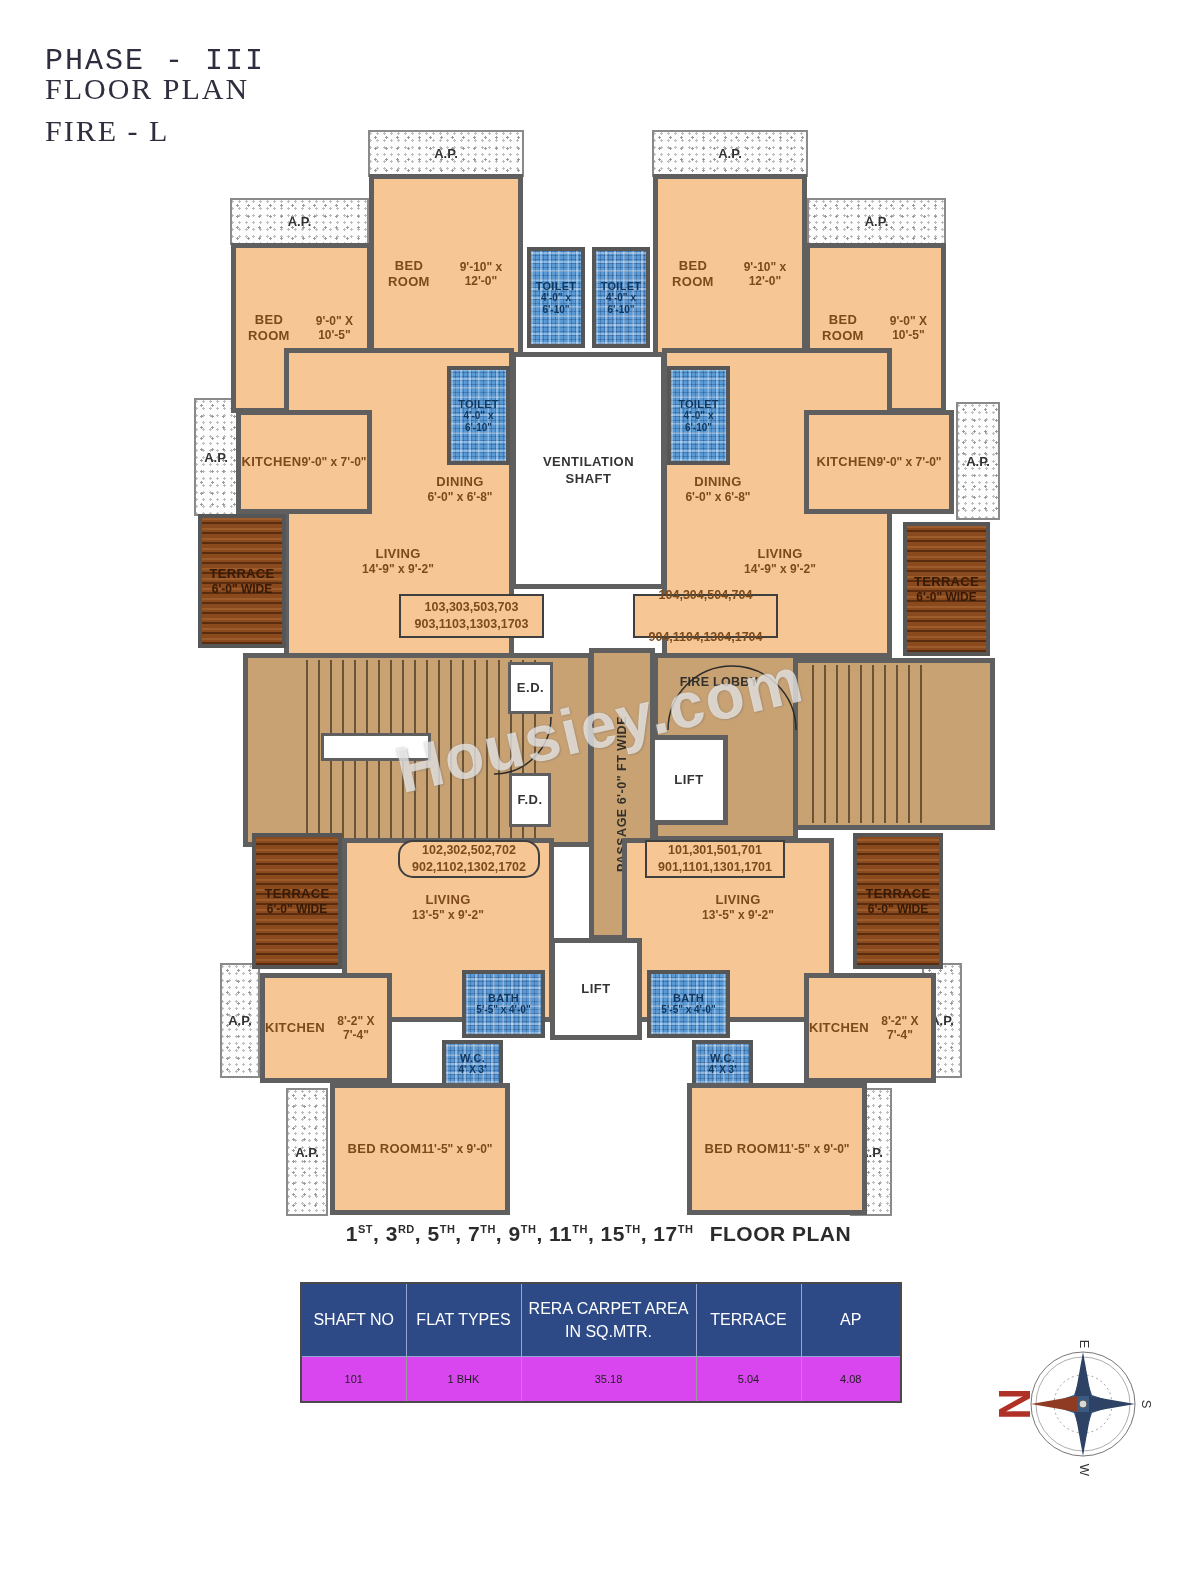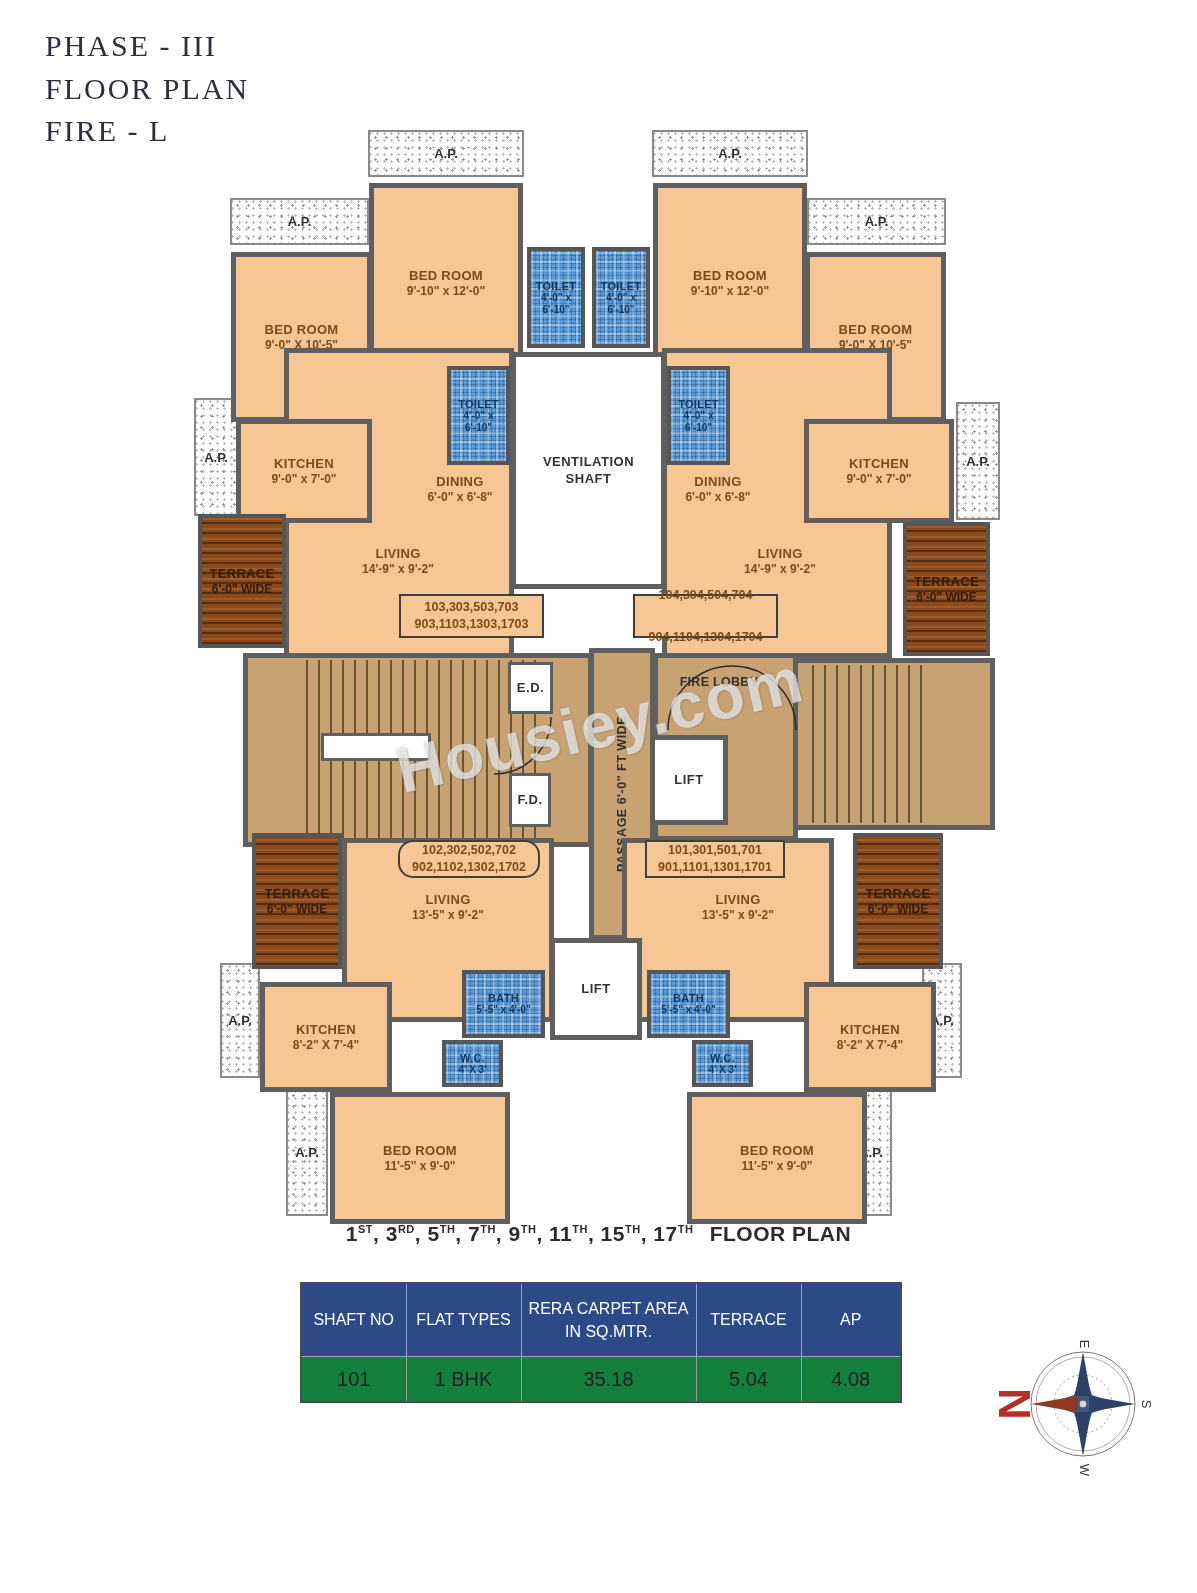--- a/index.html
+++ b/index.html
@@ -4,21 +4,21 @@
 <style>
   html,body{margin:0;padding:0;}
   body{
     width:1197px;height:1593px;position:relative;background:#ffffff;
     font-family:"Liberation Sans", sans-serif;overflow:hidden;
   }
   .abs{position:absolute;box-sizing:border-box;}
   
   .title-line{font-family:"Liberation Serif", serif;color:#2e2e3e;font-size:30px;letter-spacing:2px;}
   
-  .room{background:#f6c795;border:5px solid #5f5f5f;display:flex;flex-direction:column;align-items:center;justify-content:center;text-align:center;margin-top:9px;}
+  .room{background:#f6c795;border:5px solid #5f5f5f;display:flex;flex-direction:row;align-items:center;justify-content:center;text-align:center;}
   .bare{background:#f6c795;border:5px solid #5f5f5f;}
   .wet{
     background-color:#5b9bd5;
     background-image:
       repeating-linear-gradient(0deg, rgba(255,255,255,.30) 0 2px, transparent 2px 9px),
       repeating-linear-gradient(90deg, rgba(255,255,255,.30) 0 2px, transparent 2px 9px),
       repeating-linear-gradient(0deg, rgba(15,45,100,.28) 0 1px, transparent 1px 4px),
       repeating-linear-gradient(90deg, rgba(15,45,100,.28) 0 1px, transparent 1px 4px);
     border:4px solid #565656;display:flex;flex-direction:column;align-items:center;justify-content:center;text-align:center;
   }
@@ -64,28 +64,28 @@
   .caption{position:absolute;left:0;right:0;top:1222px;text-align:center;font-size:21px;font-weight:bold;color:#2b2b2b;letter-spacing:.5px;}
   .caption sup{font-size:11px;}
   .cap-suffix{margin-left:10px;}
   
   table.flat{position:absolute;left:300px;top:1282px;width:600px;border-collapse:collapse;table-layout:fixed;border:2px solid #4a4a4a;}
   table.flat th{
     background:#2d4a87;color:#fff;font-weight:normal;font-size:16px;height:72px;
     border:1px solid #93a7cf;text-align:center;padding:0 6px;line-height:1.45;
   }
   table.flat td{
-    height:42px;text-align:center;font-size:20px;color:#222;border:1px solid #9a9a9a;background:#15803d;
+    height:42px;text-align:center;font-size:11px;color:#222;border:1px solid #9a9a9a;background:#d946ef;
   }
   svg text{font-family:"Liberation Sans", sans-serif;}
 </style>
 </head>
 <body>
 
-<div class="abs title-line" style="left:45px;top:29px;">PHASE - III</div>
+<div class="abs title-line" style="left:45px;top:44px;font-family:Liberation Mono, monospace;">PHASE - III</div>
 <div class="abs title-line" style="left:45px;top:72px;">FLOOR PLAN</div>
 <div class="abs title-line" style="left:45px;top:114px;">FIRE  - L</div>
 
 <div class="abs ap" style="left:368px;top:130px;width:156px;height:47px;">
     <span>A.P.</span>
   </div>
 <div class="abs ap" style="left:652px;top:130px;width:156px;height:47px;">
     <span>A.P.</span>
   </div>
 <div class="abs ap" style="left:230px;top:198px;width:139px;height:47px;">

